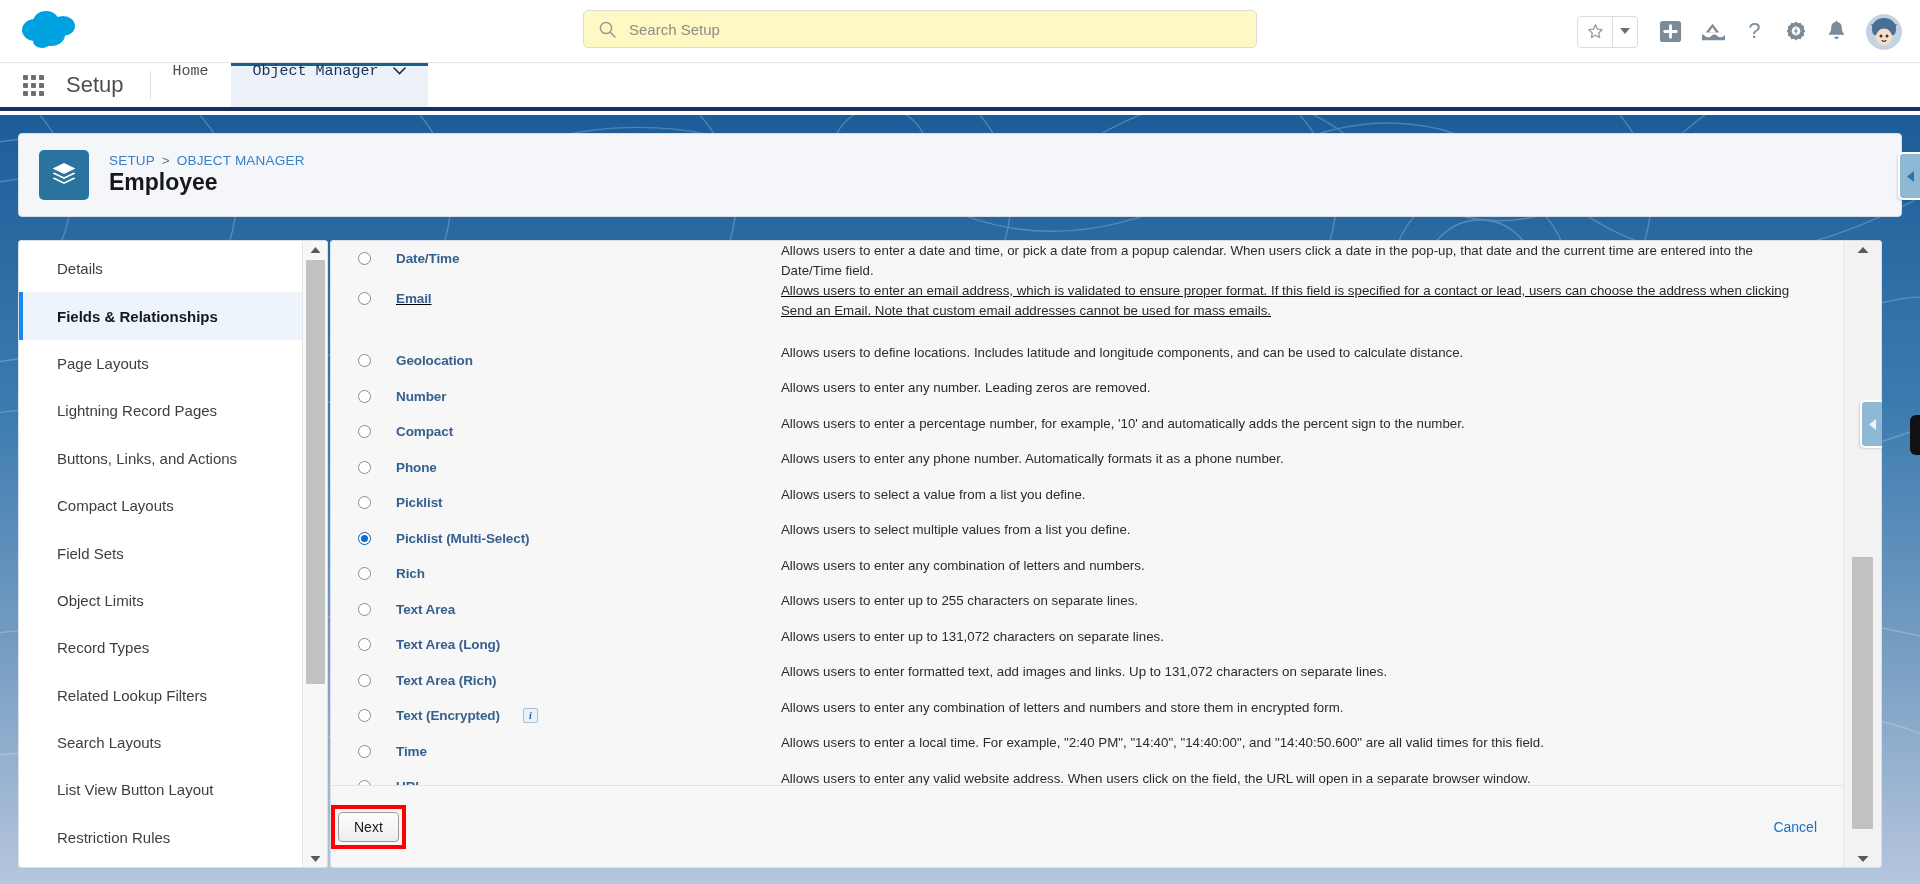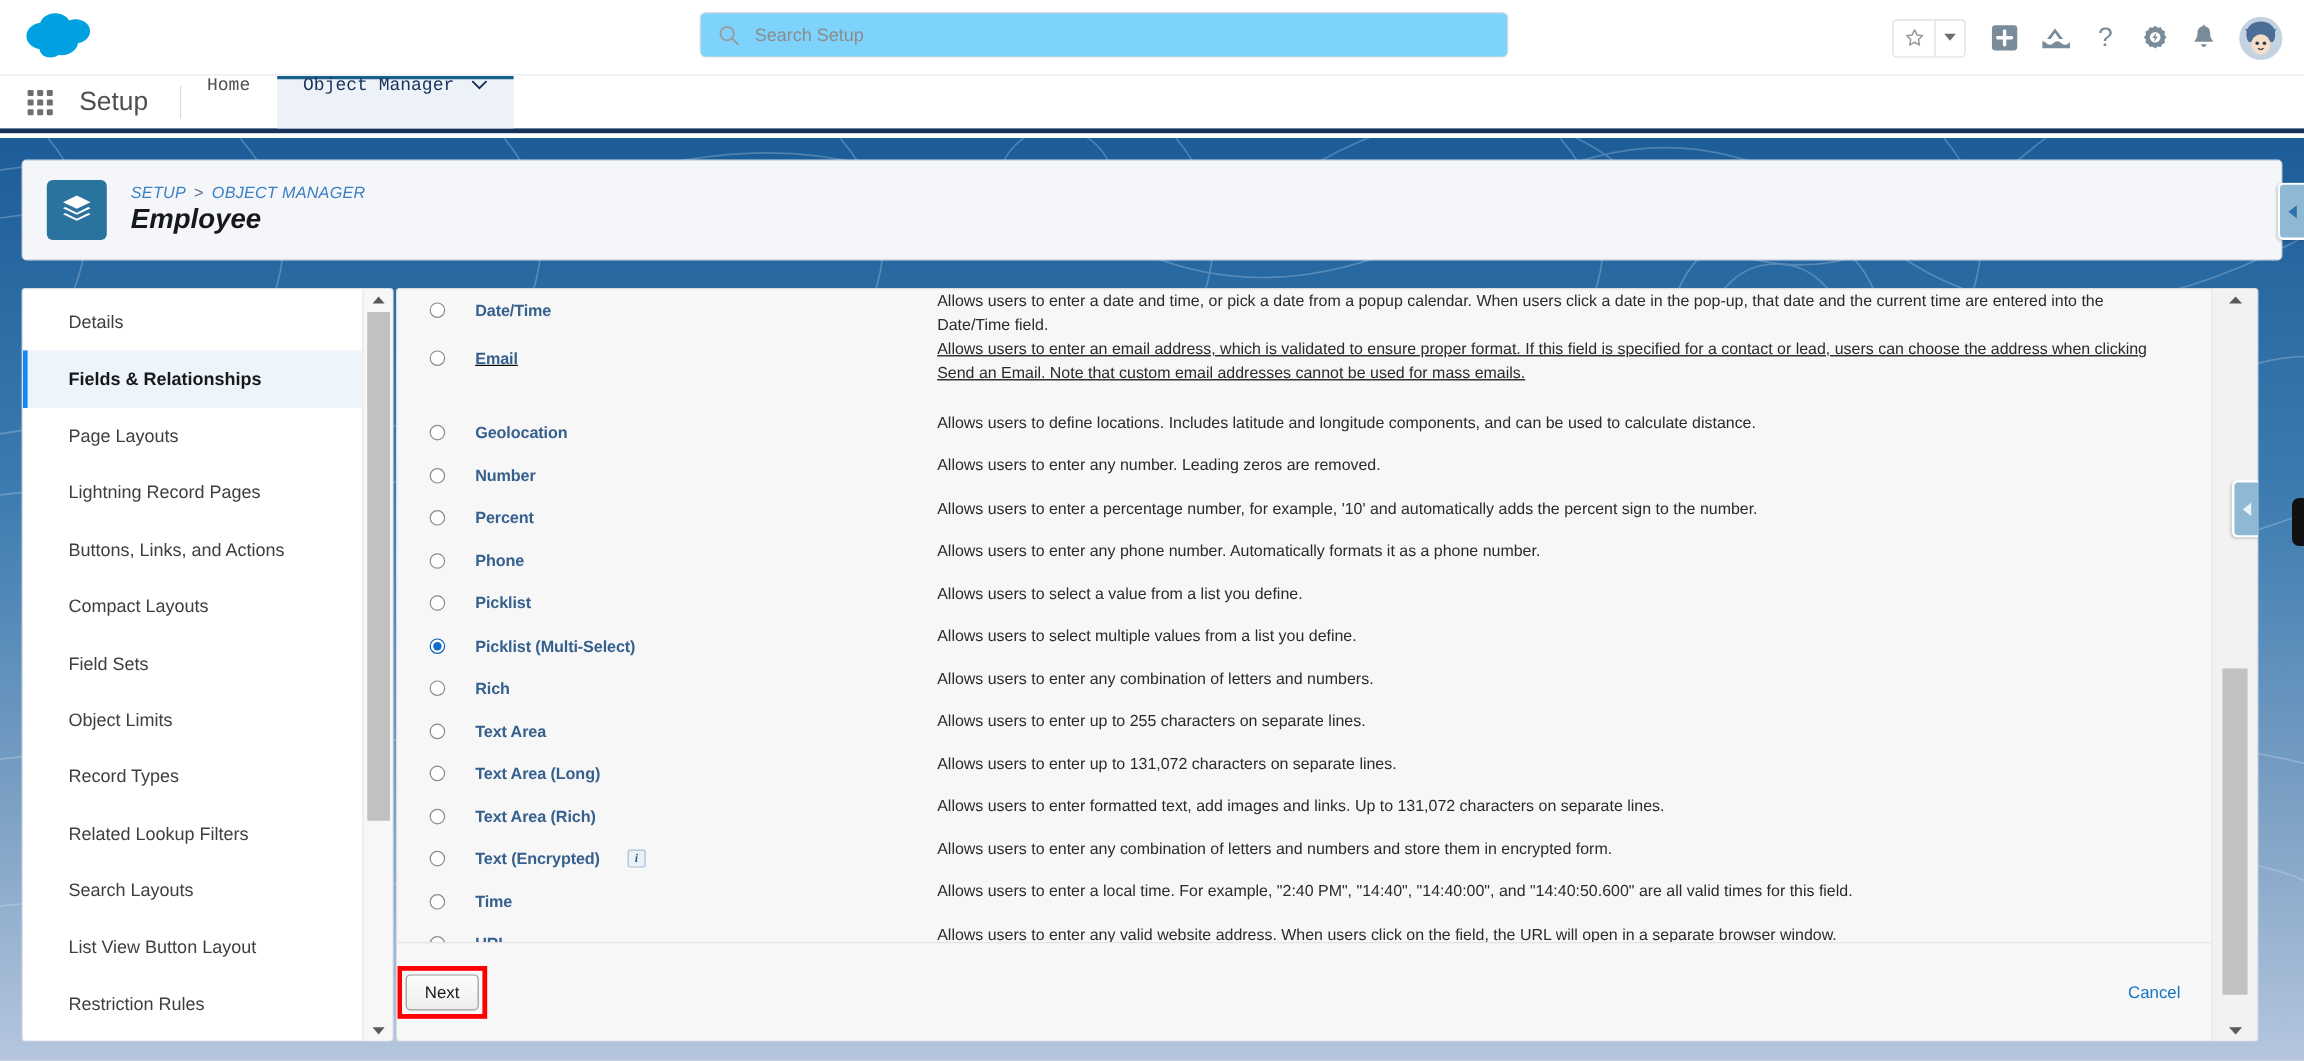--- a/index.html
+++ b/index.html
@@ -24,21 +24,21 @@
     width: 72px; height: 50px;
   }
   .search-wrap {
     position: absolute; left: 583px; top: 10px;
     width: 674px; height: 38px;
   }
   .search-box {
     width: 100%; height: 100%;
     border: 1px solid #dddbda;
     border-radius: 5px;
-    background: #7dd3fc;
+    background: #fef9c3;
     display: flex; align-items: center;
     padding-left: 14px;
   }
   .search-icon { width: 19px; height: 19px; flex: 0 0 auto; margin-right: 12px; }
   .search-input {
     border: none; outline: none; background: transparent;
     font-family: "Liberation Sans", sans-serif;
     font-size: 15px; color: #3e3e3c;
     width: 560px; height: 100%;
     padding: 0;
@@ -130,21 +130,21 @@
     border-radius: 4px;
     display: flex; align-items: center;
     padding-left: 20px;
   }
   .obj-icon {
     width: 50px; height: 50px; border-radius: 5px;
     background: #2a739e;
     display: flex; align-items: center; justify-content: center;
     flex: 0 0 auto;
   }
-  .hdr-text { margin-left: 20px; font-style: italic; }
+  .hdr-text { margin-left: 20px; }
   .breadcrumb {
     font-size: 13.5px; color: #3b7fc4;
     letter-spacing: .2px; margin-bottom: 1px;
   }
   .breadcrumb a { color: #3b7fc4; text-decoration: none; cursor: pointer; }
   .breadcrumb .sep { color: #5c7390; margin: 0 3px; }
   .page-title {
     font-size: 23px; font-weight: bold; color: #16181a;
     line-height: 1.18;
   }
@@ -589,21 +589,21 @@
               <span class="radio"></span>
               <span class="radio-label">Number</span>
             </label>
           </div>
           <div class="type-desc">Allows users to enter any number. Leading zeros are removed.</div>
         </div>
         <div class="type-row">
           <div class="type-left">
             <label class="radio-line">
               <span class="radio"></span>
-              <span class="radio-label">Percent</span>
+              <span class="radio-label">Compact</span>
             </label>
           </div>
           <div class="type-desc">Allows users to enter a percentage number, for example, '10' and automatically adds the percent sign to the number.</div>
         </div>
         <div class="type-row">
           <div class="type-left">
             <label class="radio-line">
               <span class="radio"></span>
               <span class="radio-label">Phone</span>
             </label>

